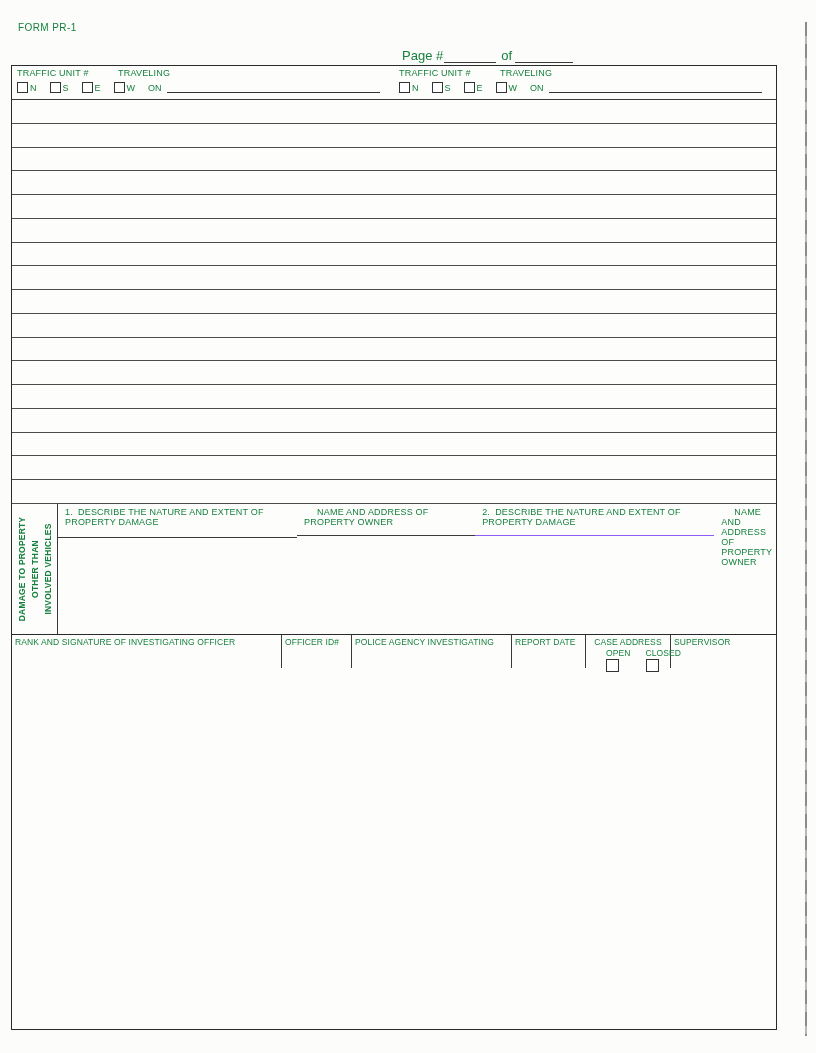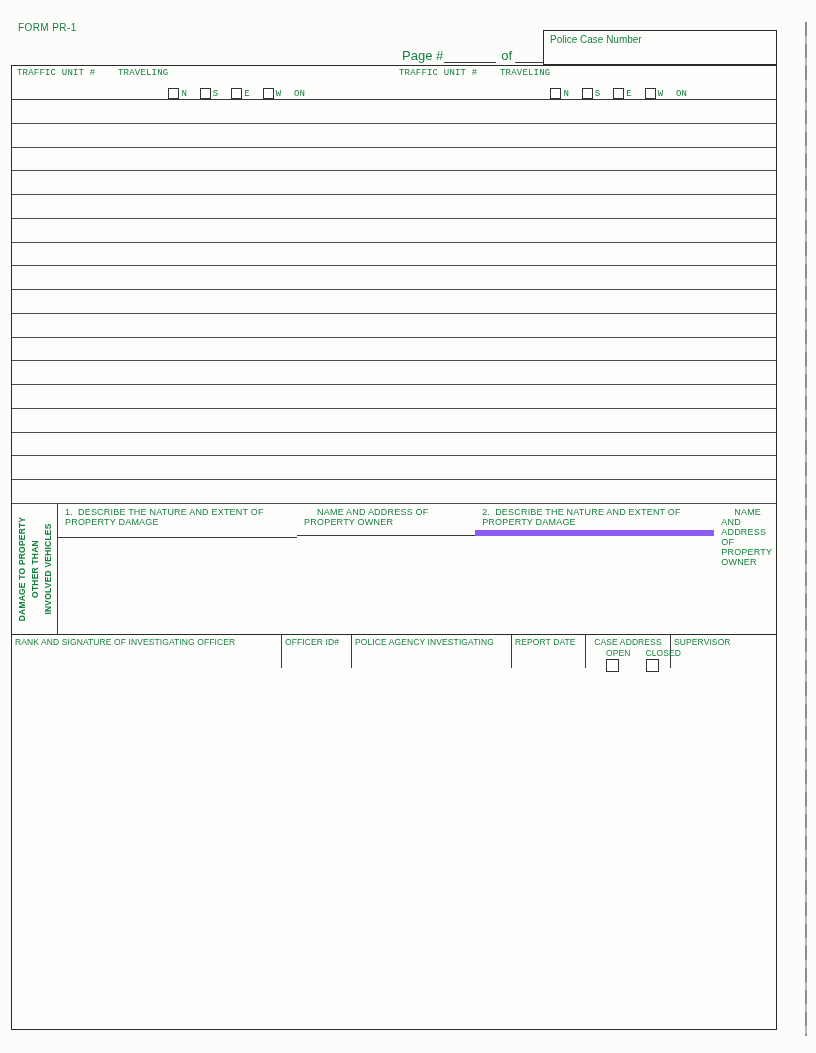--- a/index.html
+++ b/index.html
@@ -25,21 +25,21 @@
     border:1.5px solid #2a2a2a; box-sizing:border-box;
     display:flex; flex-direction:column; background:#fdfdfc;
   }
   
   .diagram-area{position:relative; height:363px; flex:none; border-bottom:1px solid #3a3a3a; box-sizing:border-box;}
   .diag-title{position:absolute; left:7px; top:4px; font-weight:bold; font-size:13px; letter-spacing:.2px;}
   .north-label{position:absolute; left:583px; top:9px; font-weight:bold; font-size:10px; letter-spacing:.2px;}
   .north-circle{position:absolute; left:693px; top:8px; width:59px; height:59px; border:4px solid #111; border-radius:50%;}
   
   .traffic-row{height:34px; flex:none; border-bottom:1px solid #3a3a3a; box-sizing:border-box; display:flex;}
-  .tu-block{width:50%; box-sizing:border-box; padding:2px 6px 0 5px; display:flex; flex-direction:row;font-family:Liberation Mono, monospace;}
+  .tu-block{width:50%; box-sizing:border-box; padding:2px 6px 0 5px; display:flex; flex-direction:column;}
   .tu-labels{display:flex; font-size:9px; letter-spacing:.2px;}
   .tu-unit-lbl{width:101px; flex:none;}
   .tu-checks{display:flex; align-items:flex-end; margin-top:4px; font-size:9px;}
   .cb{width:9px; height:9px; border:1px solid #333; flex:none; margin-right:2px; background:#fff;}
   .cb-lbl{margin-right:13px;}
   .on-lbl{margin-right:5px;}
   .on-line{flex:1; border-bottom:1px solid #333; height:10px; margin-right:8px;}
   
   .narrative{height:404px; flex:none; display:grid; grid-template-rows:repeat(17,1fr);}
   .nline{border-bottom:1px solid #4c4c4c;}
@@ -50,21 +50,21 @@
     position:absolute; left:50%; top:50%; width:126px;
     transform:translate(-50%,-50%) rotate(-90deg);
     text-align:center; font-weight:bold; font-size:8.5px; line-height:1.5; letter-spacing:.2px;
     white-space:nowrap;
   }
   .prop-col{flex:1; display:flex; flex-direction:row;}
   .prop-row{box-sizing:border-box; font-size:9px; padding:3px 4px 0 7px; letter-spacing:.2px;}
   .prop-row .num{display:inline-block; min-width:13px;}
   .pr1{height:34px; border-bottom:1px solid #3a3a3a;}
   .pr2{height:32px; border-bottom:1px solid #3a3a3a;}
-  .pr3{height:32px; border-bottom:6px solid #8b5cf6;}
+  .pr3{height:32px; border-bottom:1px solid #8b5cf6;}
   .pr4{flex:1;}
   
   .footer{height:34px; flex:none; border-top:1.5px solid #2a2a2a; box-sizing:border-box; display:flex; font-size:8.5px; letter-spacing:.1px;}
   .fcell{box-sizing:border-box; border-right:1px solid #3a3a3a; padding:2px 3px;}
   .fc-rank{width:270px;}
   .fc-officer{width:70px;}
   .fc-agency{width:160px;}
   .fc-date{width:74px;}
   .fc-status{width:85px; padding:2px 0 0 0;}
   .fc-super{flex:1; border-right:none;}
@@ -83,23 +83,20 @@
 <body>
 
 <div class="page">
 
   <div class="form-id">FORM PR-1</div>
 
   <div class="page-num">
     <span>Page #</span><span class="uline u55"></span><span class="of-lbl">of</span><span class="uline u58"></span>
   </div>
 
-  <div class="pcn-box">
-    <span>Police Case Number</span>
-  </div>
 
   <div class="main-box">
 
 
     <div class="traffic-row">
 
       <div class="tu-block">
         <div class="tu-labels">
           <span class="tu-unit-lbl">TRAFFIC UNIT #</span>
           <span>TRAVELING</span>

